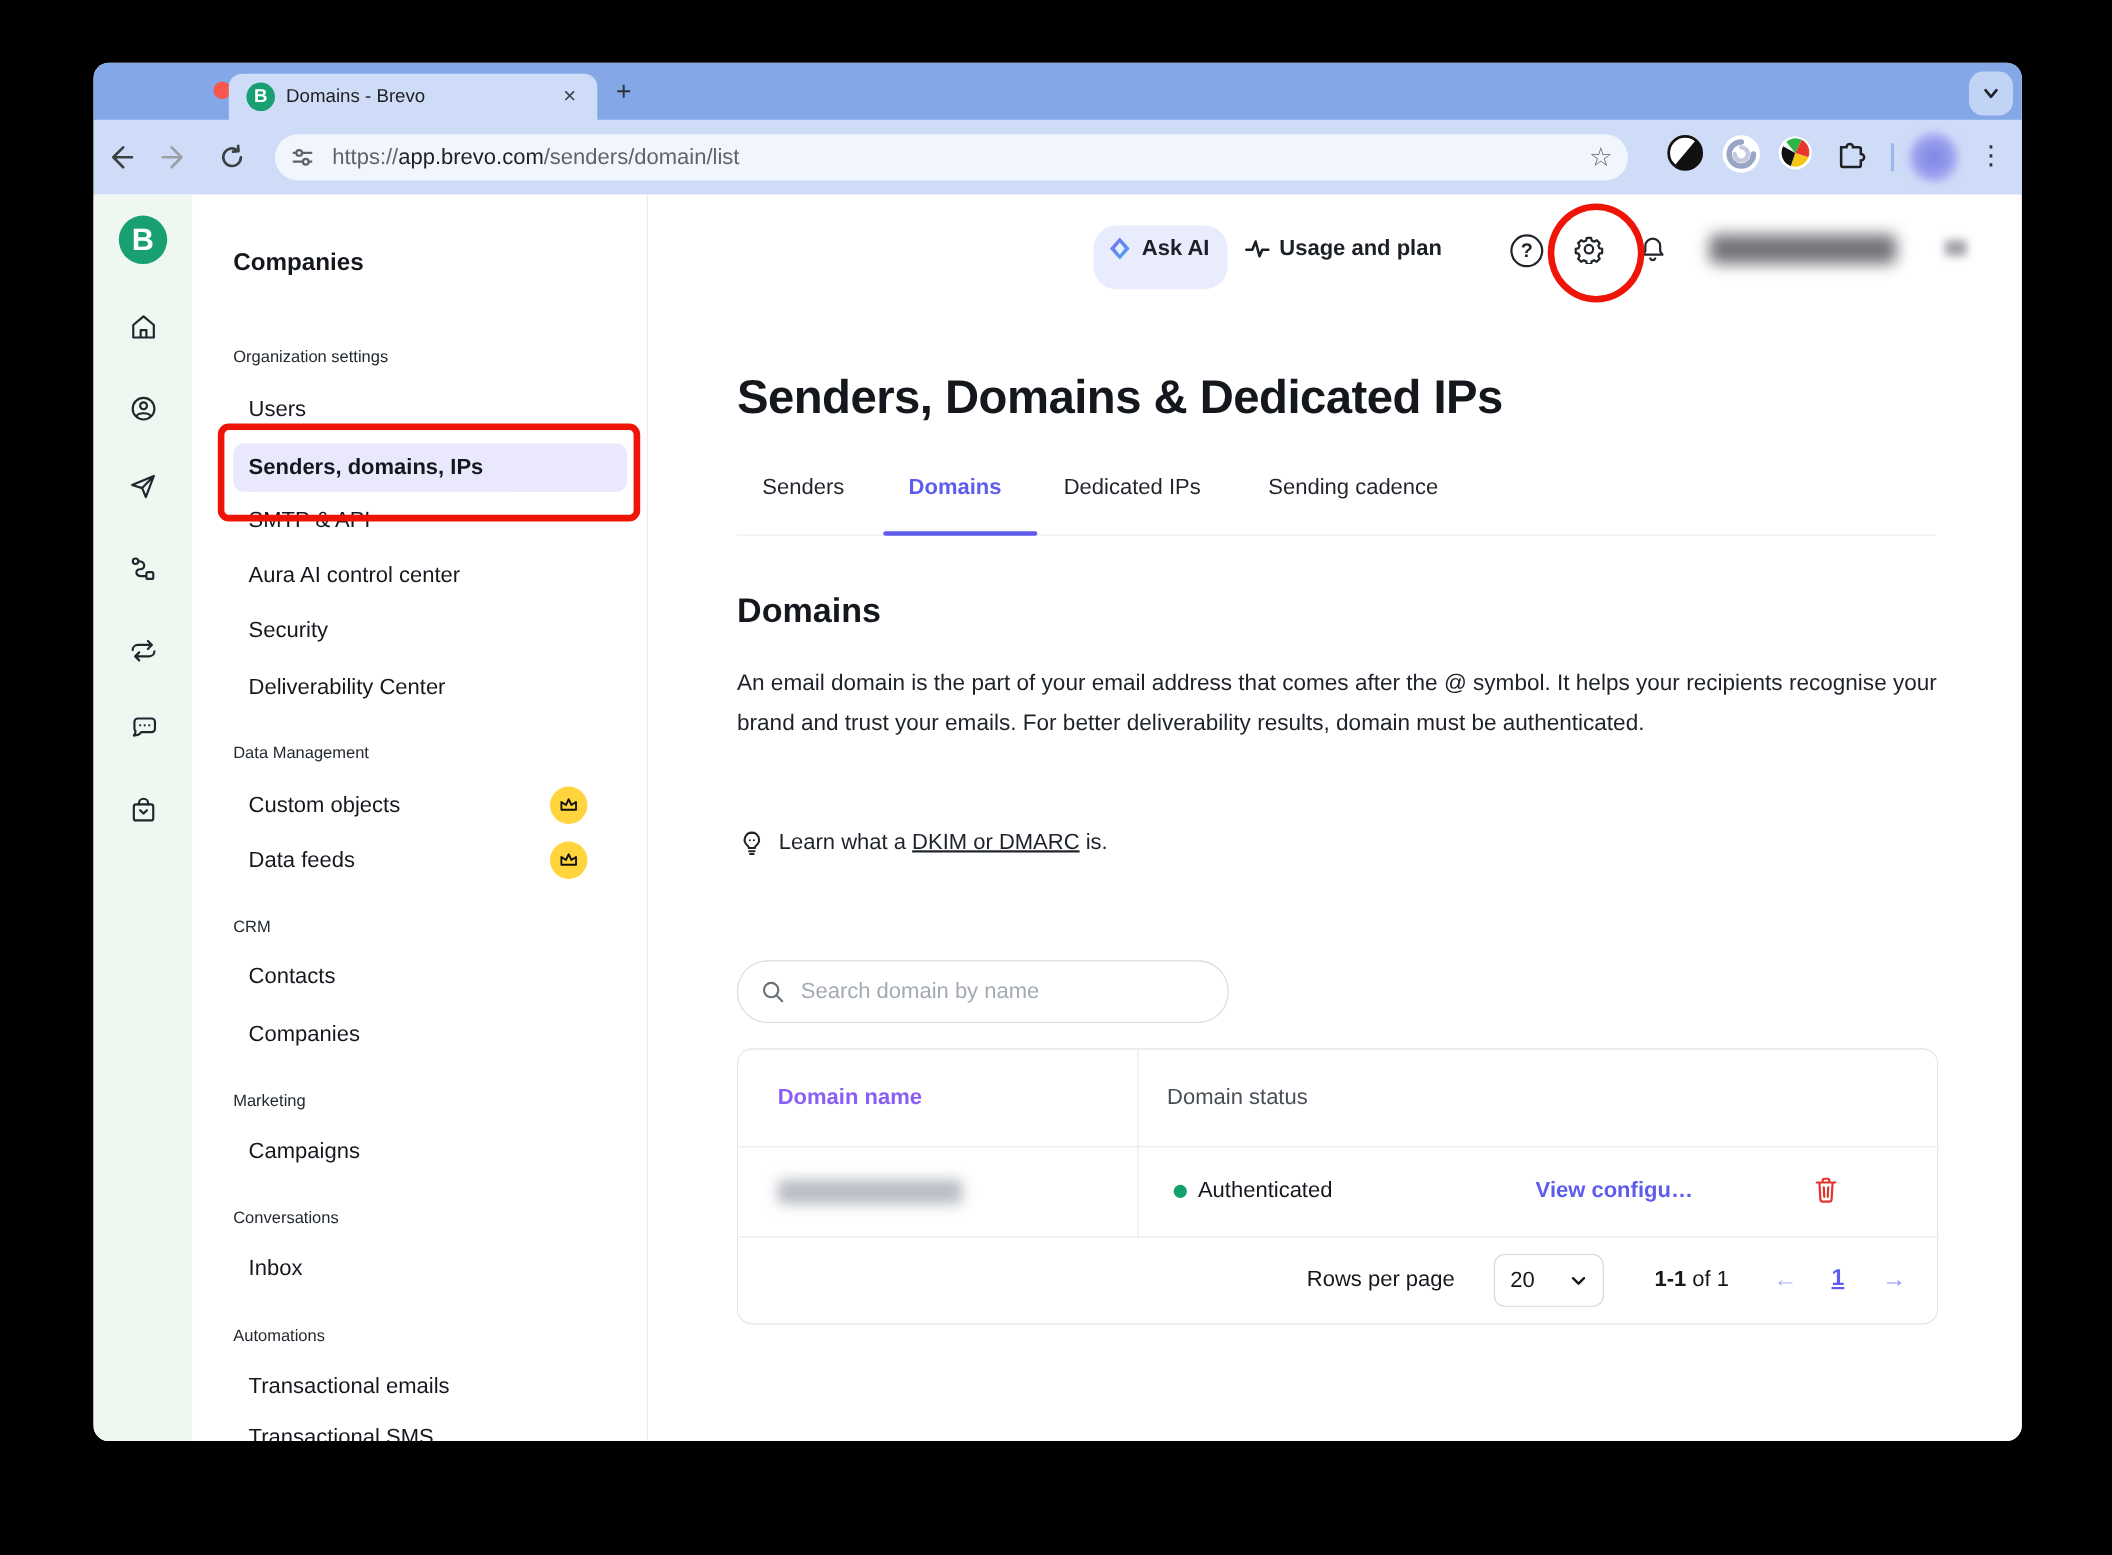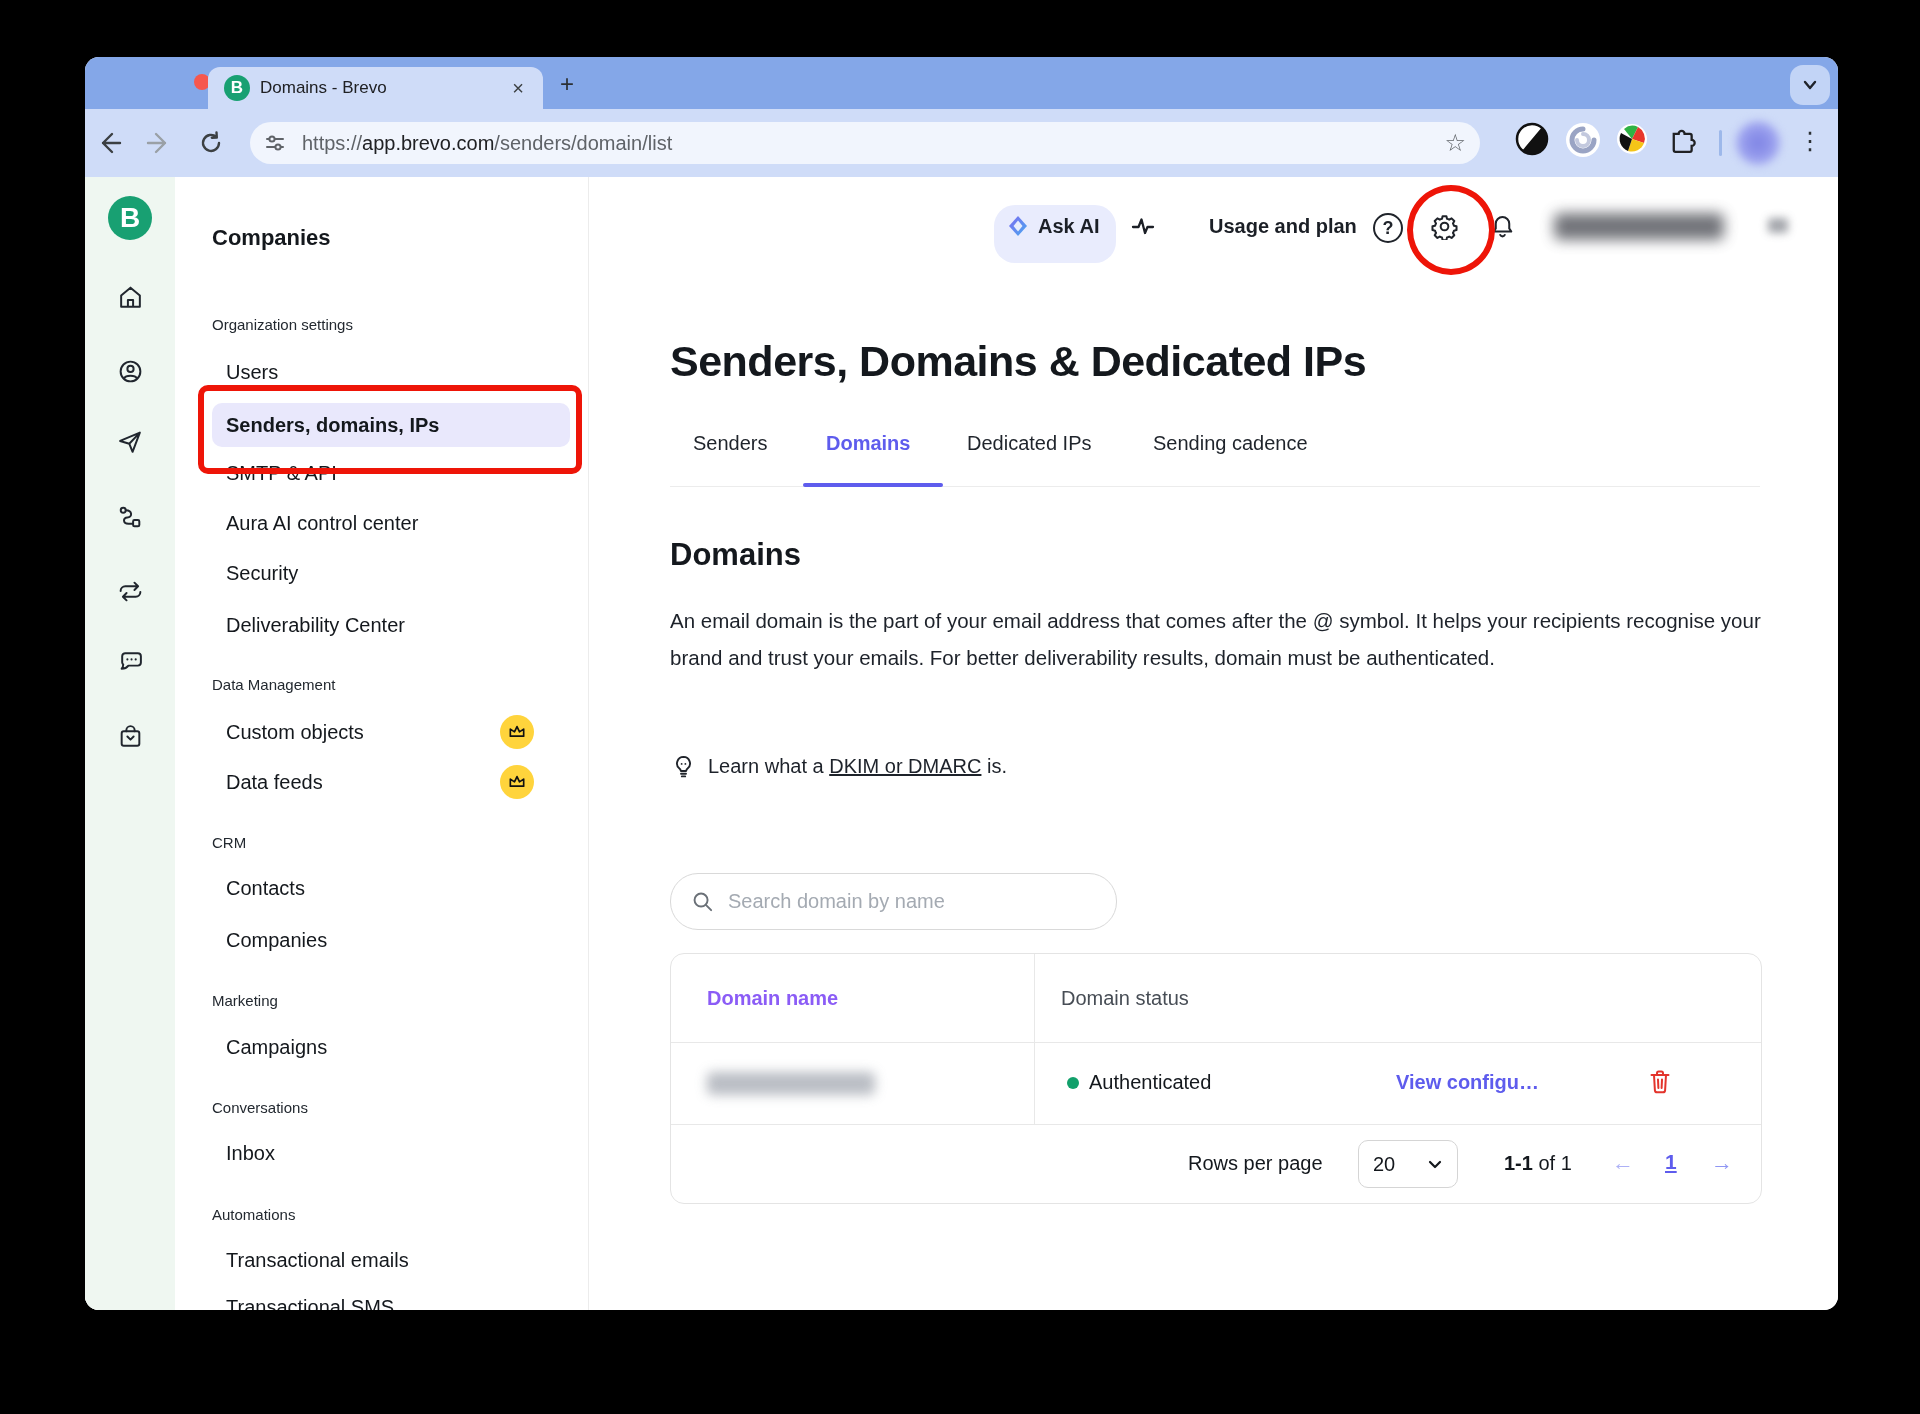--- a/index.html
+++ b/index.html
@@ -59,21 +59,21 @@
   
   .anno-rect{position:absolute;left:113px;top:208px;width:372px;height:77px;border:6px solid #ee1508;
              border-radius:10px;z-index:30;}
   .anno-ellipse{position:absolute;left:1322px;top:8px;width:76px;height:78px;border:6px solid #ee1508;
                 border-radius:50%;z-index:30;}
 
   
   .askai{position:absolute;left:909px;top:28px;height:42px;border-radius:21px;background:#e9ecfd;
          display:flex;align-items:center;padding:0 16px 16px 12px;}
   .askai-label{font-size:20px;font-weight:bold;color:#1b1f26;margin-left:8px;}
-  .usage{position:absolute;left:1046px;top:28px;height:42px;display:flex;align-items:center;gap:46px;}
+  .usage{position:absolute;left:1046px;top:28px;height:42px;display:flex;align-items:center;}
   .usage-label{font-size:20px;font-weight:bold;color:#1b1f26;margin-left:8px;}
   .hicon{position:absolute;top:36px;width:26px;height:26px;color:#20242b;}
   .help-circle{border:2px solid #20242b;border-radius:50%;font-size:18px;font-weight:bold;
                display:flex;align-items:center;justify-content:center;}
   .nameblur{position:absolute;left:1469px;top:36px;width:170px;height:27px;border-radius:6px;
             background:#43454d;filter:blur(7px);opacity:.75;}
   .namemark{position:absolute;left:1683px;top:41px;width:20px;height:15px;border-radius:3px;
             background:#8d9097;filter:blur(4px);opacity:.8;}
 
   

